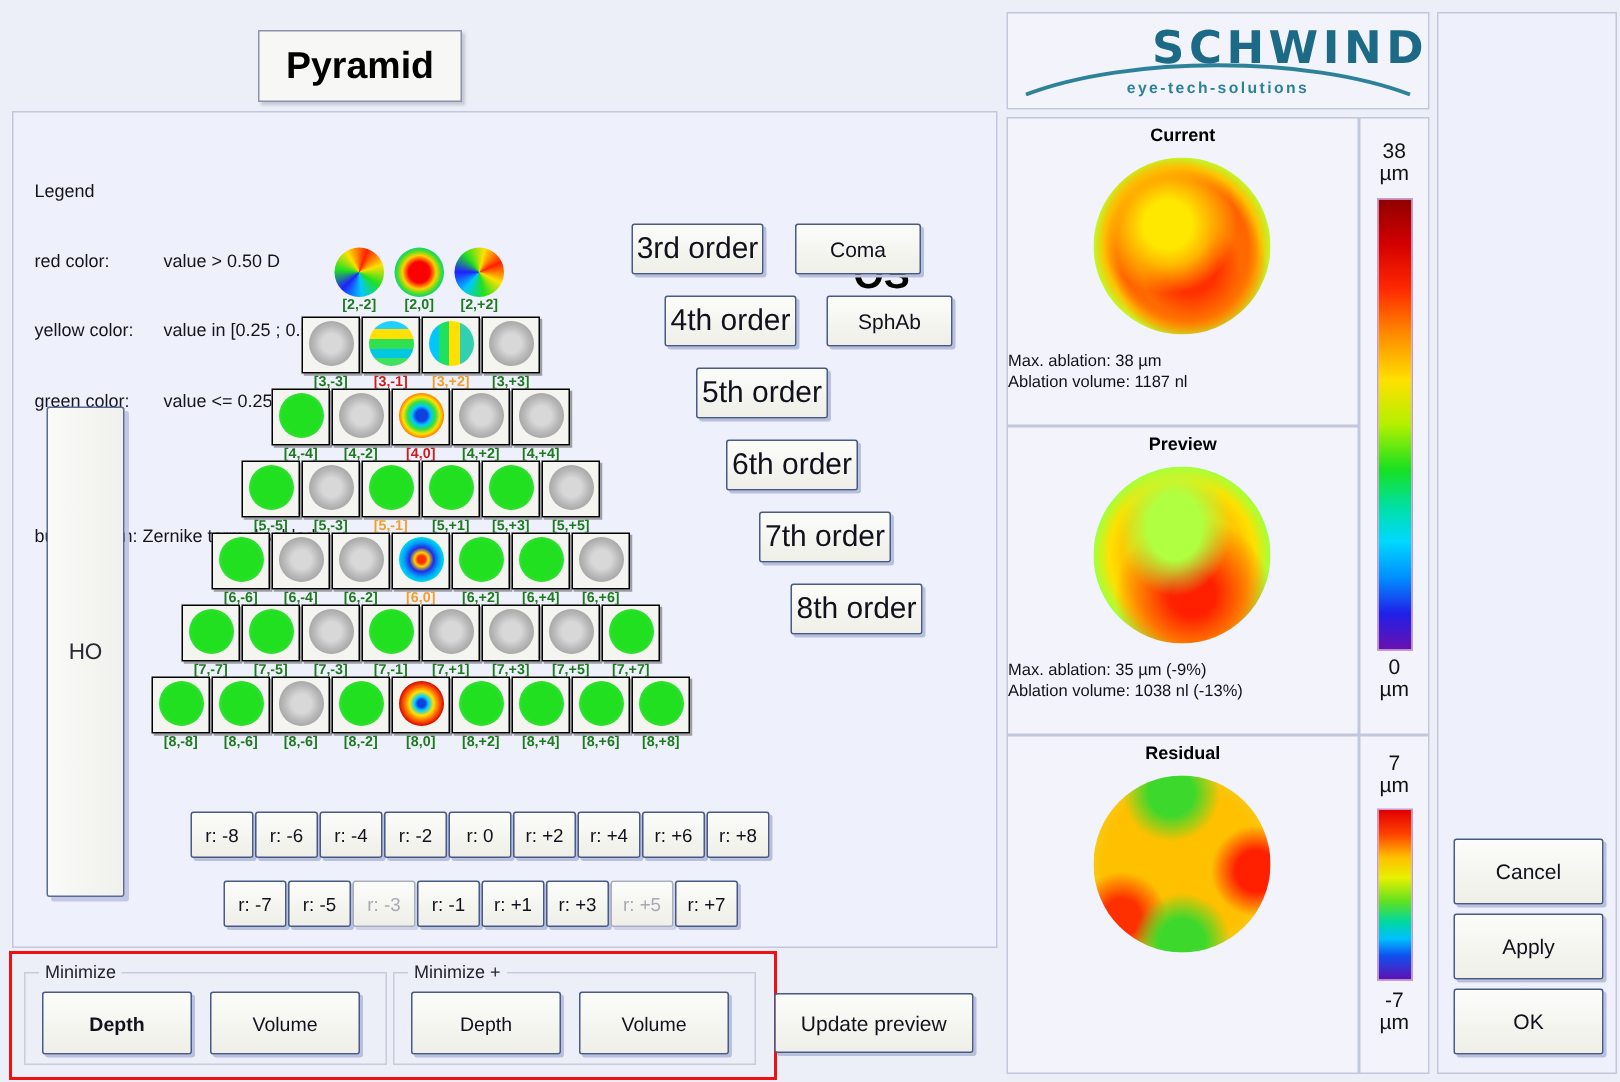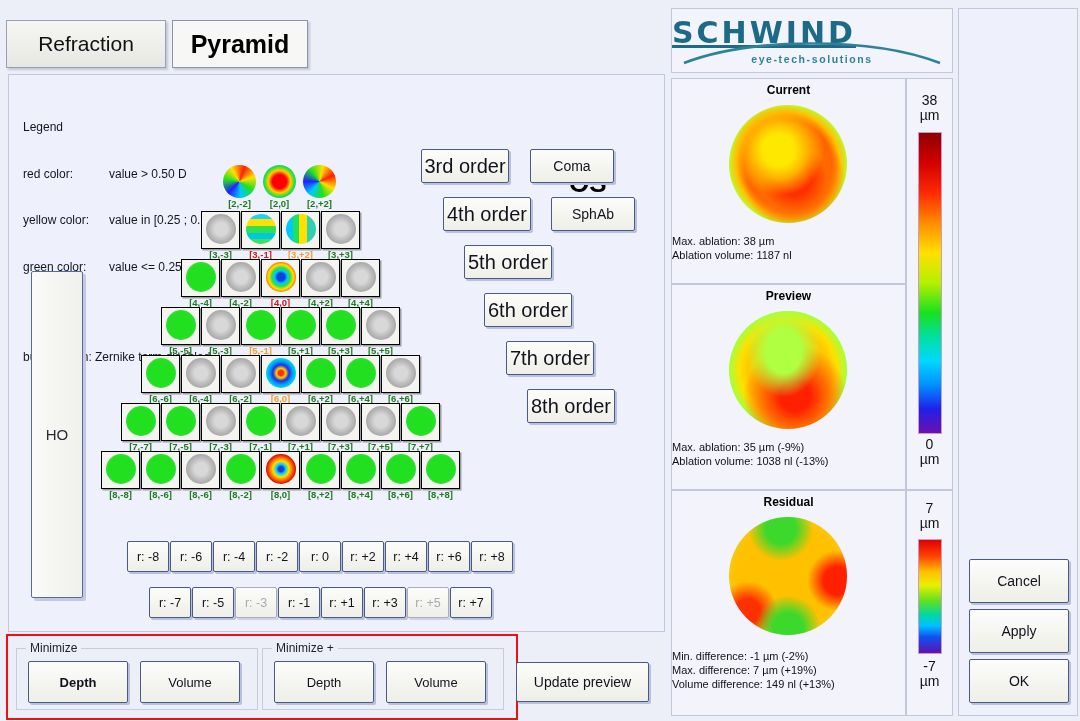--- a/index.html
+++ b/index.html
@@ -71,39 +71,38 @@
   
   .rbtn{width:40px;height:29px;font-size:12.5px;}
   
   #redbox{position:absolute;left:6px;top:634px;width:508px;height:82px;border:2.5px solid #f01010;background:#eceef8;}
   .gbox{position:absolute;border:1px solid #c9cbdb;}
   .gbox>.gtitle{position:absolute;top:-8px;left:9px;background:#eceef8;padding:0 4px;font-size:12px;color:#22222e;}
   .mbtn{width:98px;height:40px;font-size:13px;}
   #updatebtn{position:absolute;left:516px;top:662px;width:131px;height:38px;font-size:14px;}
   
   #logobox{position:absolute;left:671px;top:8px;width:280px;height:63px;background:#f2f3fb;border:1px solid #c3c7dc;}
-  #logotext{position:absolute;left:0;right:0;top:6px;text-align:left;font-size:30px;font-weight:bold;letter-spacing:3px;color:#1d6a86;font-family:"DejaVu Sans",sans-serif;text-decoration:underline;}
+  #logotext{position:absolute;left:0;right:0;top:6px;text-align:right;font-size:30px;font-weight:bold;letter-spacing:3px;color:#1d6a86;font-family:"DejaVu Sans",sans-serif;}
   #logosub{position:absolute;left:0;right:0;top:44px;text-align:center;font-size:10.5px;letter-spacing:1.6px;color:#2d8299;font-weight:bold;}
   #logoarc{position:absolute;left:10px;top:30px;width:260px;height:26px;}
   .mapbox{position:absolute;left:671px;background:#f2f3fb;border:1px solid #c3c7dc;}
   .maptitle{position:absolute;left:0;right:0;top:4px;text-align:center;font-size:12px;font-weight:bold;color:#000;}
   .mapdisc{position:absolute;border-radius:50%;}
   .mapstats{position:absolute;left:0;right:0;font-size:11px;line-height:14px;color:#11111c;}
   .cbarwrap{position:absolute;background:#f2f3fb;border:1px solid #c3c7dc;}
   .cbar{position:absolute;border:1px solid #c79ad0;}
   .cbtop,.cbbot{position:absolute;left:0;right:0;text-align:center;font-size:14px;line-height:15px;color:#111;}
   
   #rightpanel{position:absolute;left:958px;top:8px;width:118px;height:706px;background:#eef0fb;border:1px solid #c3c7dc;}
   .rbig{left:10px;width:98px;height:42px;font-size:14px;}
 </style>
 </head>
 <body>
 
 <div id="tabstrip">
-  <div class="tab inactive">Refraction</div>
   <div class="tab active">Pyramid</div>
 </div>
 
 <div id="mainpanel">
 
   <div id="legend">
     <div>Legend</div>
     <div class="lgrow"><span class="k">red color:</span><span>value &gt; 0.50 D</span></div>
     <div class="lgrow"><span class="k">yellow color:</span><span>value in [0.25 ; 0.50] D</span></div>
     <div class="lgrow"><span class="k">green color:</span><span>value &lt;= 0.25 D</span></div>
@@ -370,25 +369,20 @@
 
 <div class="mapbox" style="top:490px;width:233px;height:224px;">
   <div class="maptitle">Residual</div>
   <div class="mapdisc" style="left:57px;top:26px;width:118px;height:118px;
        background:
          radial-gradient(circle at 44% 10%, #3cd82c 0 12%, transparent 26%),
          radial-gradient(circle at 50% 94%, #3cd82c 0 12%, transparent 26%),
          radial-gradient(circle at 92% 54%, #ff2000 0 11%, transparent 24%),
          radial-gradient(circle at 16% 80%, #ff3000 0 9%, transparent 22%),
          radial-gradient(circle at 50% 50%, #ffc000 0 62%, #f0d020 80%, #b8e830 100%);"></div>
-  <div class="mapstats" style="top:158px;">
-    <div>Min. difference: -1 µm (-2%)</div>
-    <div>Max. difference: 7 µm (+19%)</div>
-    <div>Volume difference: 149 nl (+13%)</div>
-  </div>
 </div>
 
 <div class="cbarwrap" style="left:906px;top:78px;width:45px;height:410px;">
   <div class="cbtop" style="top:14px;">
     <span>38</span><br>
     <span>µm</span>
   </div>
   <div class="cbar" style="left:11px;top:53px;width:22px;height:300px;
        background:linear-gradient(to bottom,#8f0000 0%,#d40000 10%,#ff2a00 20%,#ff8c00 30%,#ffe000 40%,#b4f000 50%,#18e020 60%,#00e0a0 68%,#00d8ff 76%,#0090ff 84%,#2020e8 92%,#6a10b0 100%);"></div>
   <div class="cbbot" style="top:358px;">

